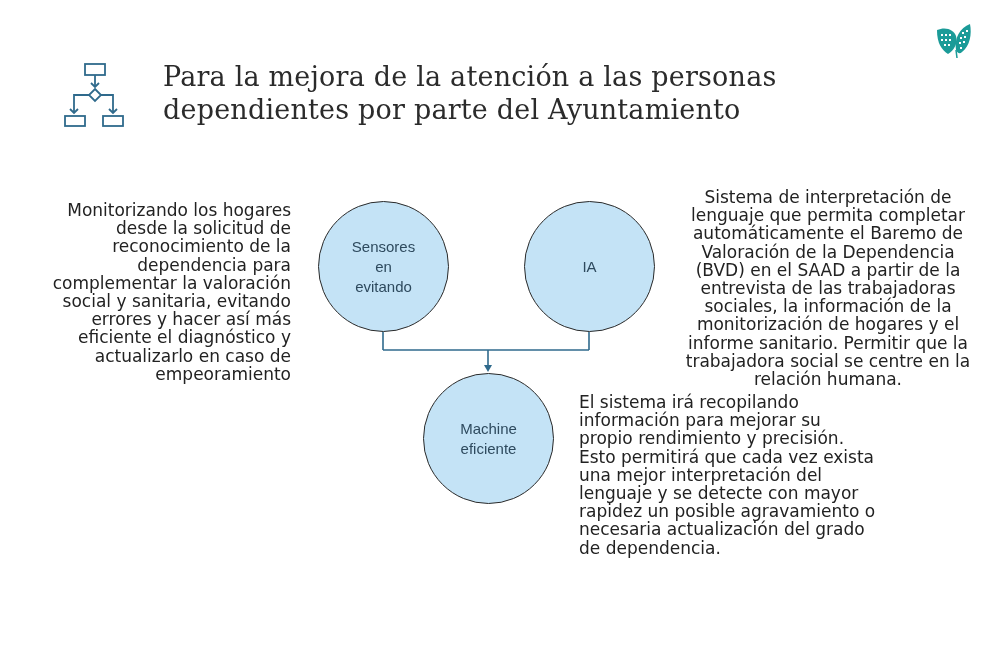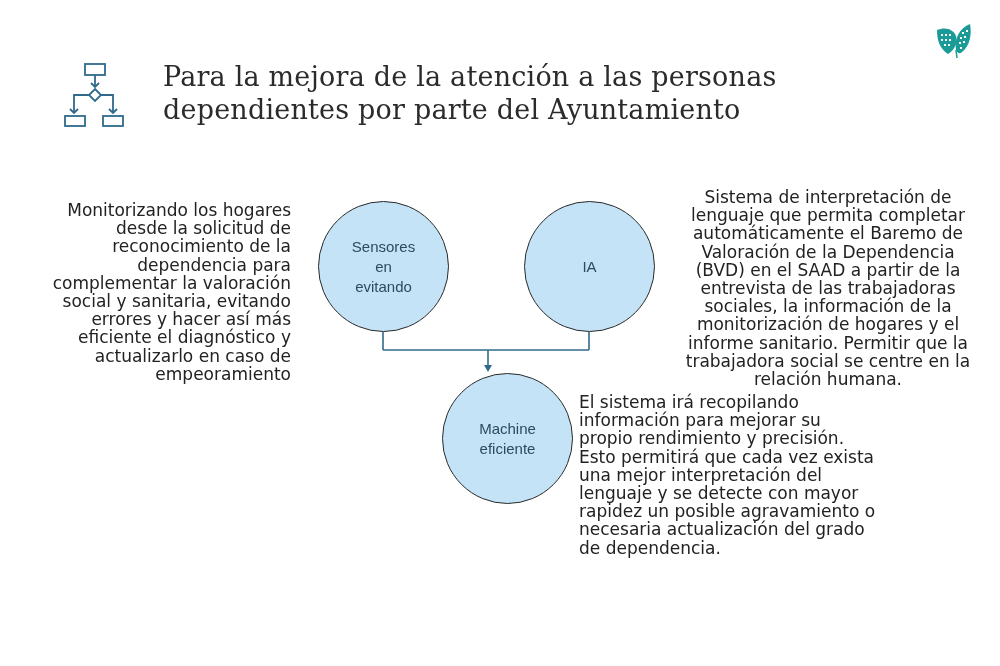--- a/index.html
+++ b/index.html
@@ -80,21 +80,21 @@
     <span>evitando</span>
   </div>
 </div>
 
 <div class="circle" style="left:524px;top:201px;text-align:right;">
   <div>
     <span>IA</span>
   </div>
 </div>
 
-<div class="circle" style="left:442px;top:373px;justify-content:center;">
+<div class="circle" style="left:423px;top:373px;justify-content:center;">
   <div>
     <span>Machine</span>
     <span>eficiente</span>
   </div>
 </div>
 
 <div class="abs desc desc-left">Monitorizando los hogares desde la solicitud de reconocimiento de la dependencia para complementar la valoración social y sanitaria, evitando errores y hacer así más eficiente el diagnóstico y actualizarlo en caso de empeoramiento</div>
 <div class="abs desc desc-right">Sistema de interpretación de lenguaje que permita completar automáticamente el Baremo de Valoración de la Dependencia (BVD) en el SAAD a partir de la entrevista de las trabajadoras sociales, la información de la monitorización de hogares y el informe sanitario. Permitir que la trabajadora social se centre en la relación humana.</div>
 <div class="abs desc desc-bottom">El sistema irá recopilando información para mejorar su propio rendimiento y precisión. Esto permitirá que cada vez exista una mejor interpretación del lenguaje y se detecte con mayor rapidez un posible agravamiento o necesaria actualización del grado de dependencia.</div>
 

